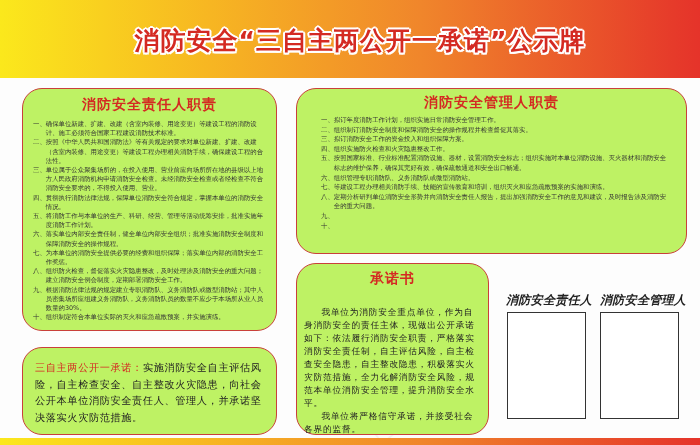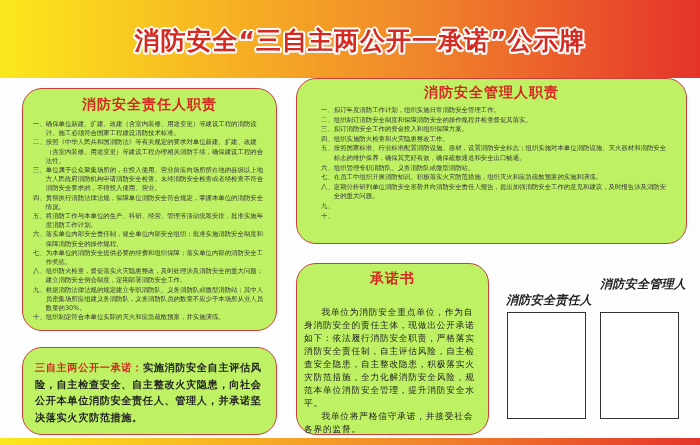--- a/index.html
+++ b/index.html
@@ -37,49 +37,49 @@
     .p-left { left: 22px; top: 88px; width: 255px; height: 243px; }
     .p-left .panel-title { font-size: 14px; margin-top: 7px; letter-spacing: 1px; }
     .duty-list { list-style: none; margin: 6px 10px 0 10px; }
     .duty-list li {
       font-size: 6.4px; line-height: 9.2px; color: #333; display: flex;
     }
     .duty-list li .num { flex: 0 0 auto; white-space: nowrap; }
     .duty-list li .txt { flex: 1 1 auto; }
 
     
-    .p-right { left: 296px; top: 78px; width: 391px; height: 166px; }
+    .p-right { left: 296px; top: 88px; width: 391px; height: 166px; }
     .p-right .panel-title { font-size: 14px; margin-top: 5px; letter-spacing: 1px; }
     .mgr-list { list-style: none; margin: 4px 14px 0 24px; }
     .mgr-list li { font-size: 6.4px; line-height: 9.6px; color: #333; display: flex; }
     .mgr-list li .num { flex: 0 0 auto; white-space: nowrap; }
 
     
     .p-note { left: 22px; top: 347px; width: 255px; height: 88px; }
     .note-text {
       margin: 12px 10px 0 12px; font-size: 10.2px; line-height: 16.5px; color: #222;
-      letter-spacing: 0.6px; font-weight: bold;
+      letter-spacing: 0.6px; font-weight: normal;
     }
     .note-text .hl { color: #d42a22; }
 
     
     .p-promise { left: 296px; top: 263px; width: 193px; height: 172px; }
     .p-promise .panel-title { font-size: 14px; margin-top: 6px; letter-spacing: 1px; }
     .promise-body { margin: 18px 6px 0 7px; font-size: 8.7px; line-height: 13px; color: #222; letter-spacing: 0.8px; }
     .promise-body p { text-indent: 2em; }
 
     
     .photo-label {
       position: absolute; font-size: 12px; font-weight: bold; color: #222; letter-spacing: 0.3px; font-style: italic;
     }
     .photo-box {
       position: absolute; border: 1.5px solid #333; background: #fff; width: 79px; height: 107px;
     }
     .lbl-1 { left: 506px; top: 292px; }
-    .lbl-2 { left: 600px; top: 276px; }
+    .lbl-2 { left: 600px; top: 292px; }
     .box-1 { left: 507px; top: 312px; }
     .box-2 { left: 600px; top: 312px; }
 
     .watermark {
       position: absolute; left: 330px; top: 300px; width: 120px; height: 120px;
       border: 2px solid rgba(200,200,200,0.18); transform: rotate(-40deg); pointer-events: none;
     }
   </style>
 </head>
 <body>
@@ -160,21 +160,21 @@
       <li>
           <span class="num">五、</span>
           <span class="txt">按照国家标准、行业标准配置消防设施、器材，设置消防安全标志；组织实施对本单位消防设施、灭火器材和消防安全标志的维护保养，确保其完好有效，确保疏散通道和安全出口畅通。</span>
         </li>
       <li>
           <span class="num">六、</span>
           <span class="txt">组织管理专职消防队、义务消防队或微型消防站。</span>
         </li>
       <li>
           <span class="num">七、</span>
-          <span class="txt">在员工中组织开展消防知识、积极落实火灾防范措施，组织灭火和应急疏散预案的实施和演练。</span>
+          <span class="txt">等建设工程办理相关消防手续、技能的宣传教育和培训，组织灭火和应急疏散预案的实施和演练。</span>
         </li>
       <li>
           <span class="num">八、</span>
           <span class="txt">定期分析研判单位消防安全形势并向消防安全责任人报告，提出加强消防安全工作的意见和建议，及时报告涉及消防安全的重大问题。</span>
         </li>
       <li>
           <span class="num">九、</span>
         </li>
       <li>
           <span class="num">十、</span>

